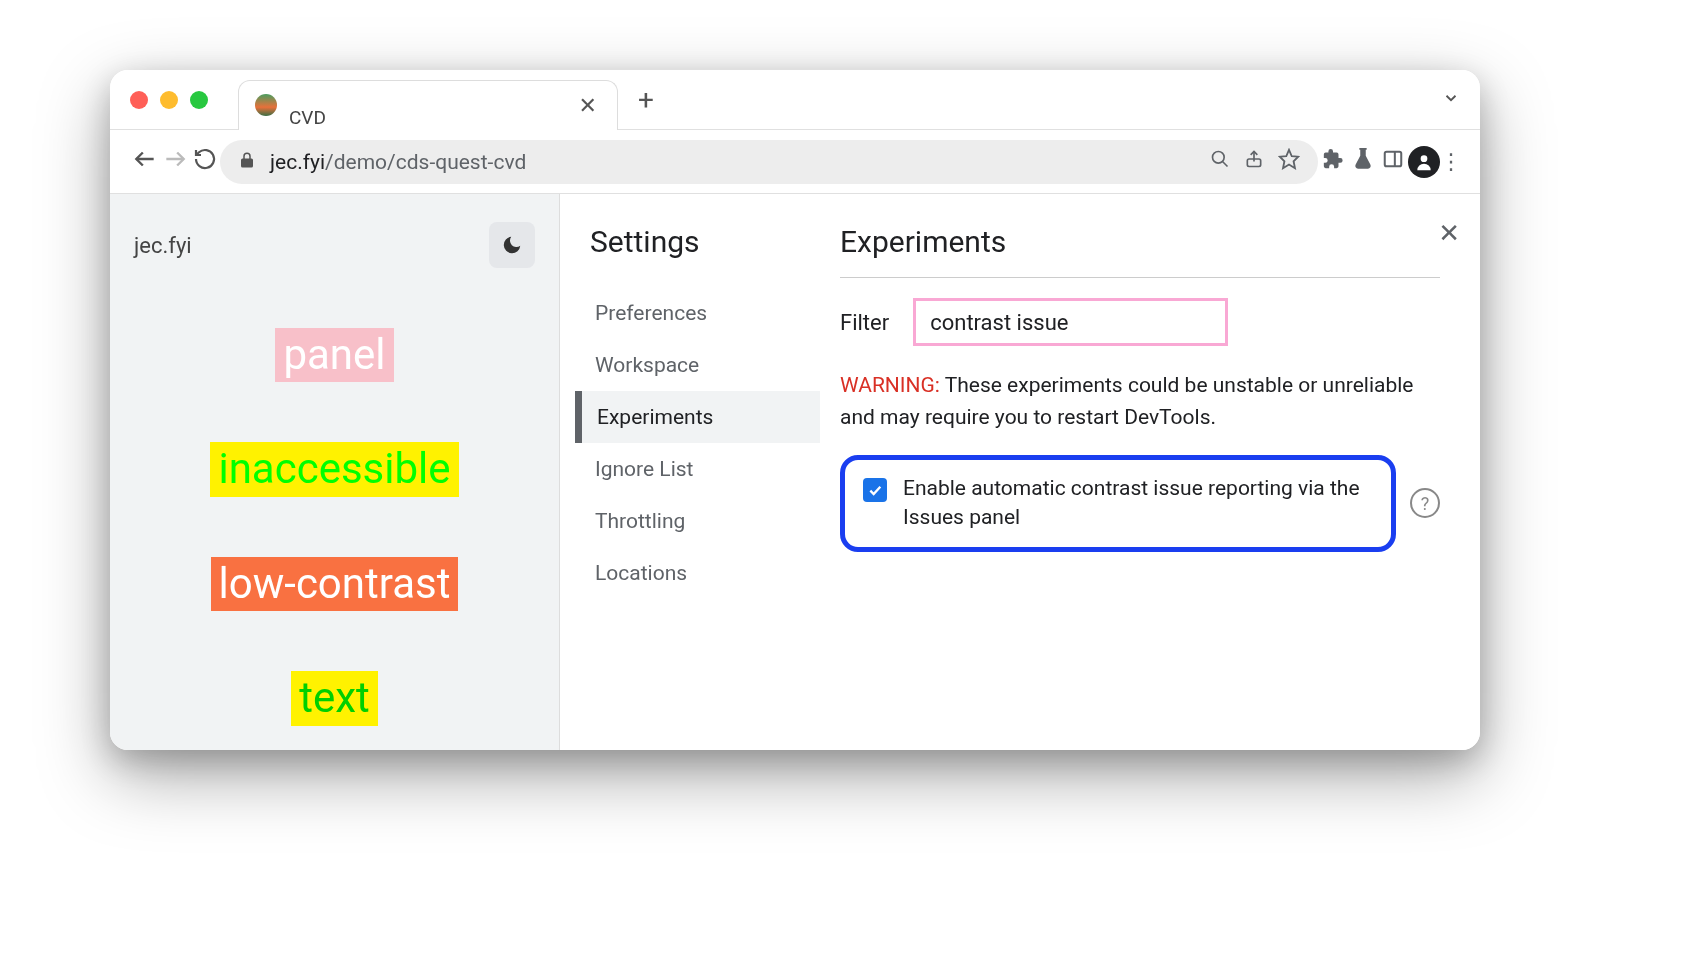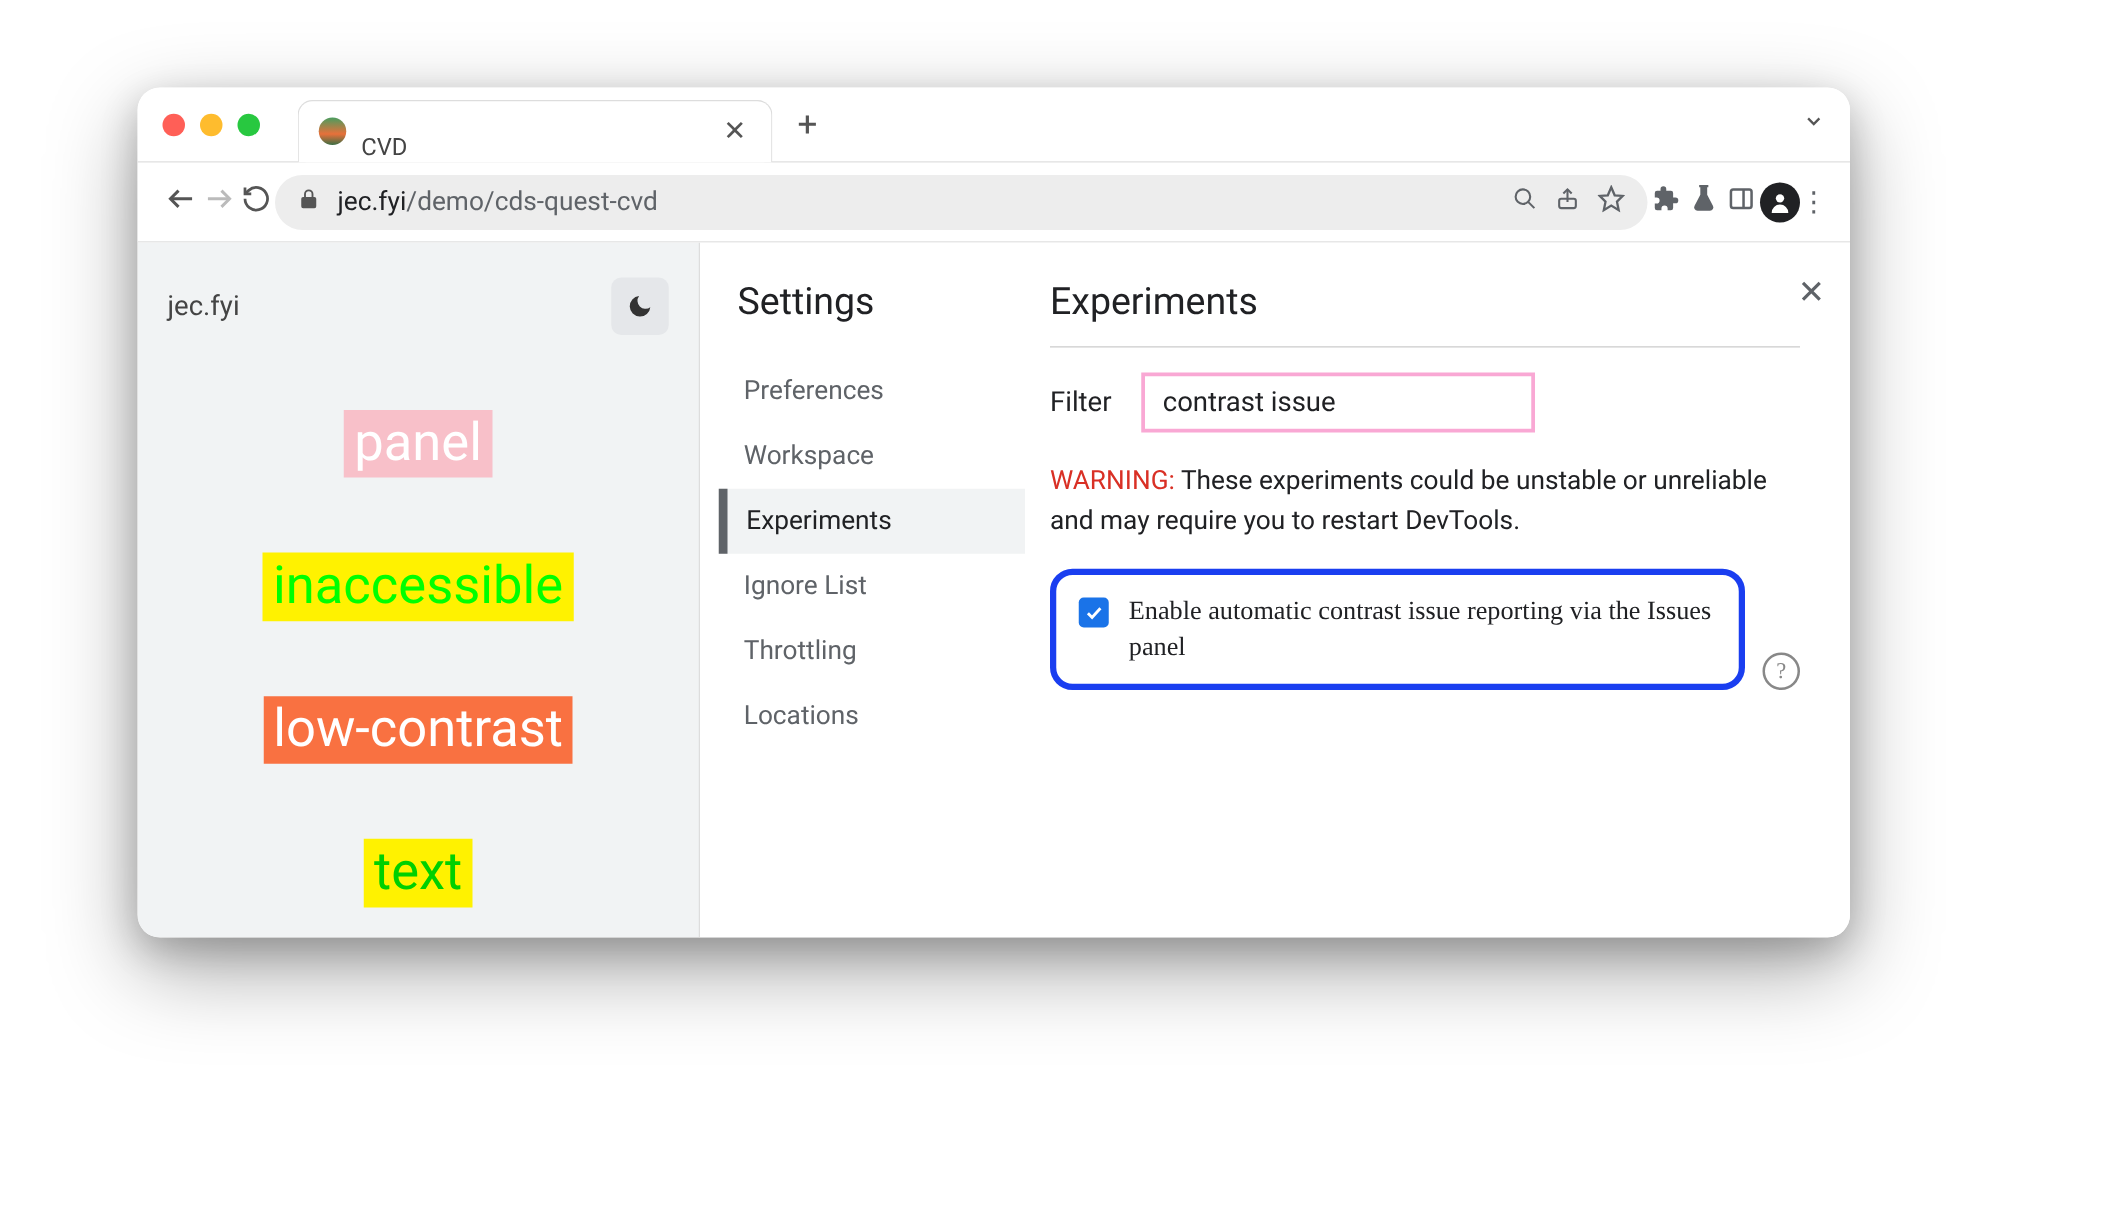--- a/index.html
+++ b/index.html
@@ -274,23 +274,22 @@
       color: #202124;
       line-height: 1.5;
       margin-bottom: 22px;
     }
     .warning-red {
       color: #d93025;
       font-weight: 400;
     }
     .experiment-row {
       display: flex;
-      align-items: flex-end;
+      align-items: center;
       gap: 14px;
-      font-family: Liberation Serif, serif;
     }
     .experiment-item {
       flex: 1;
       border: 5px solid #1a3ef0;
       border-radius: 18px;
       padding: 14px 18px;
       display: flex;
       align-items: flex-start;
       gap: 16px;
     }

